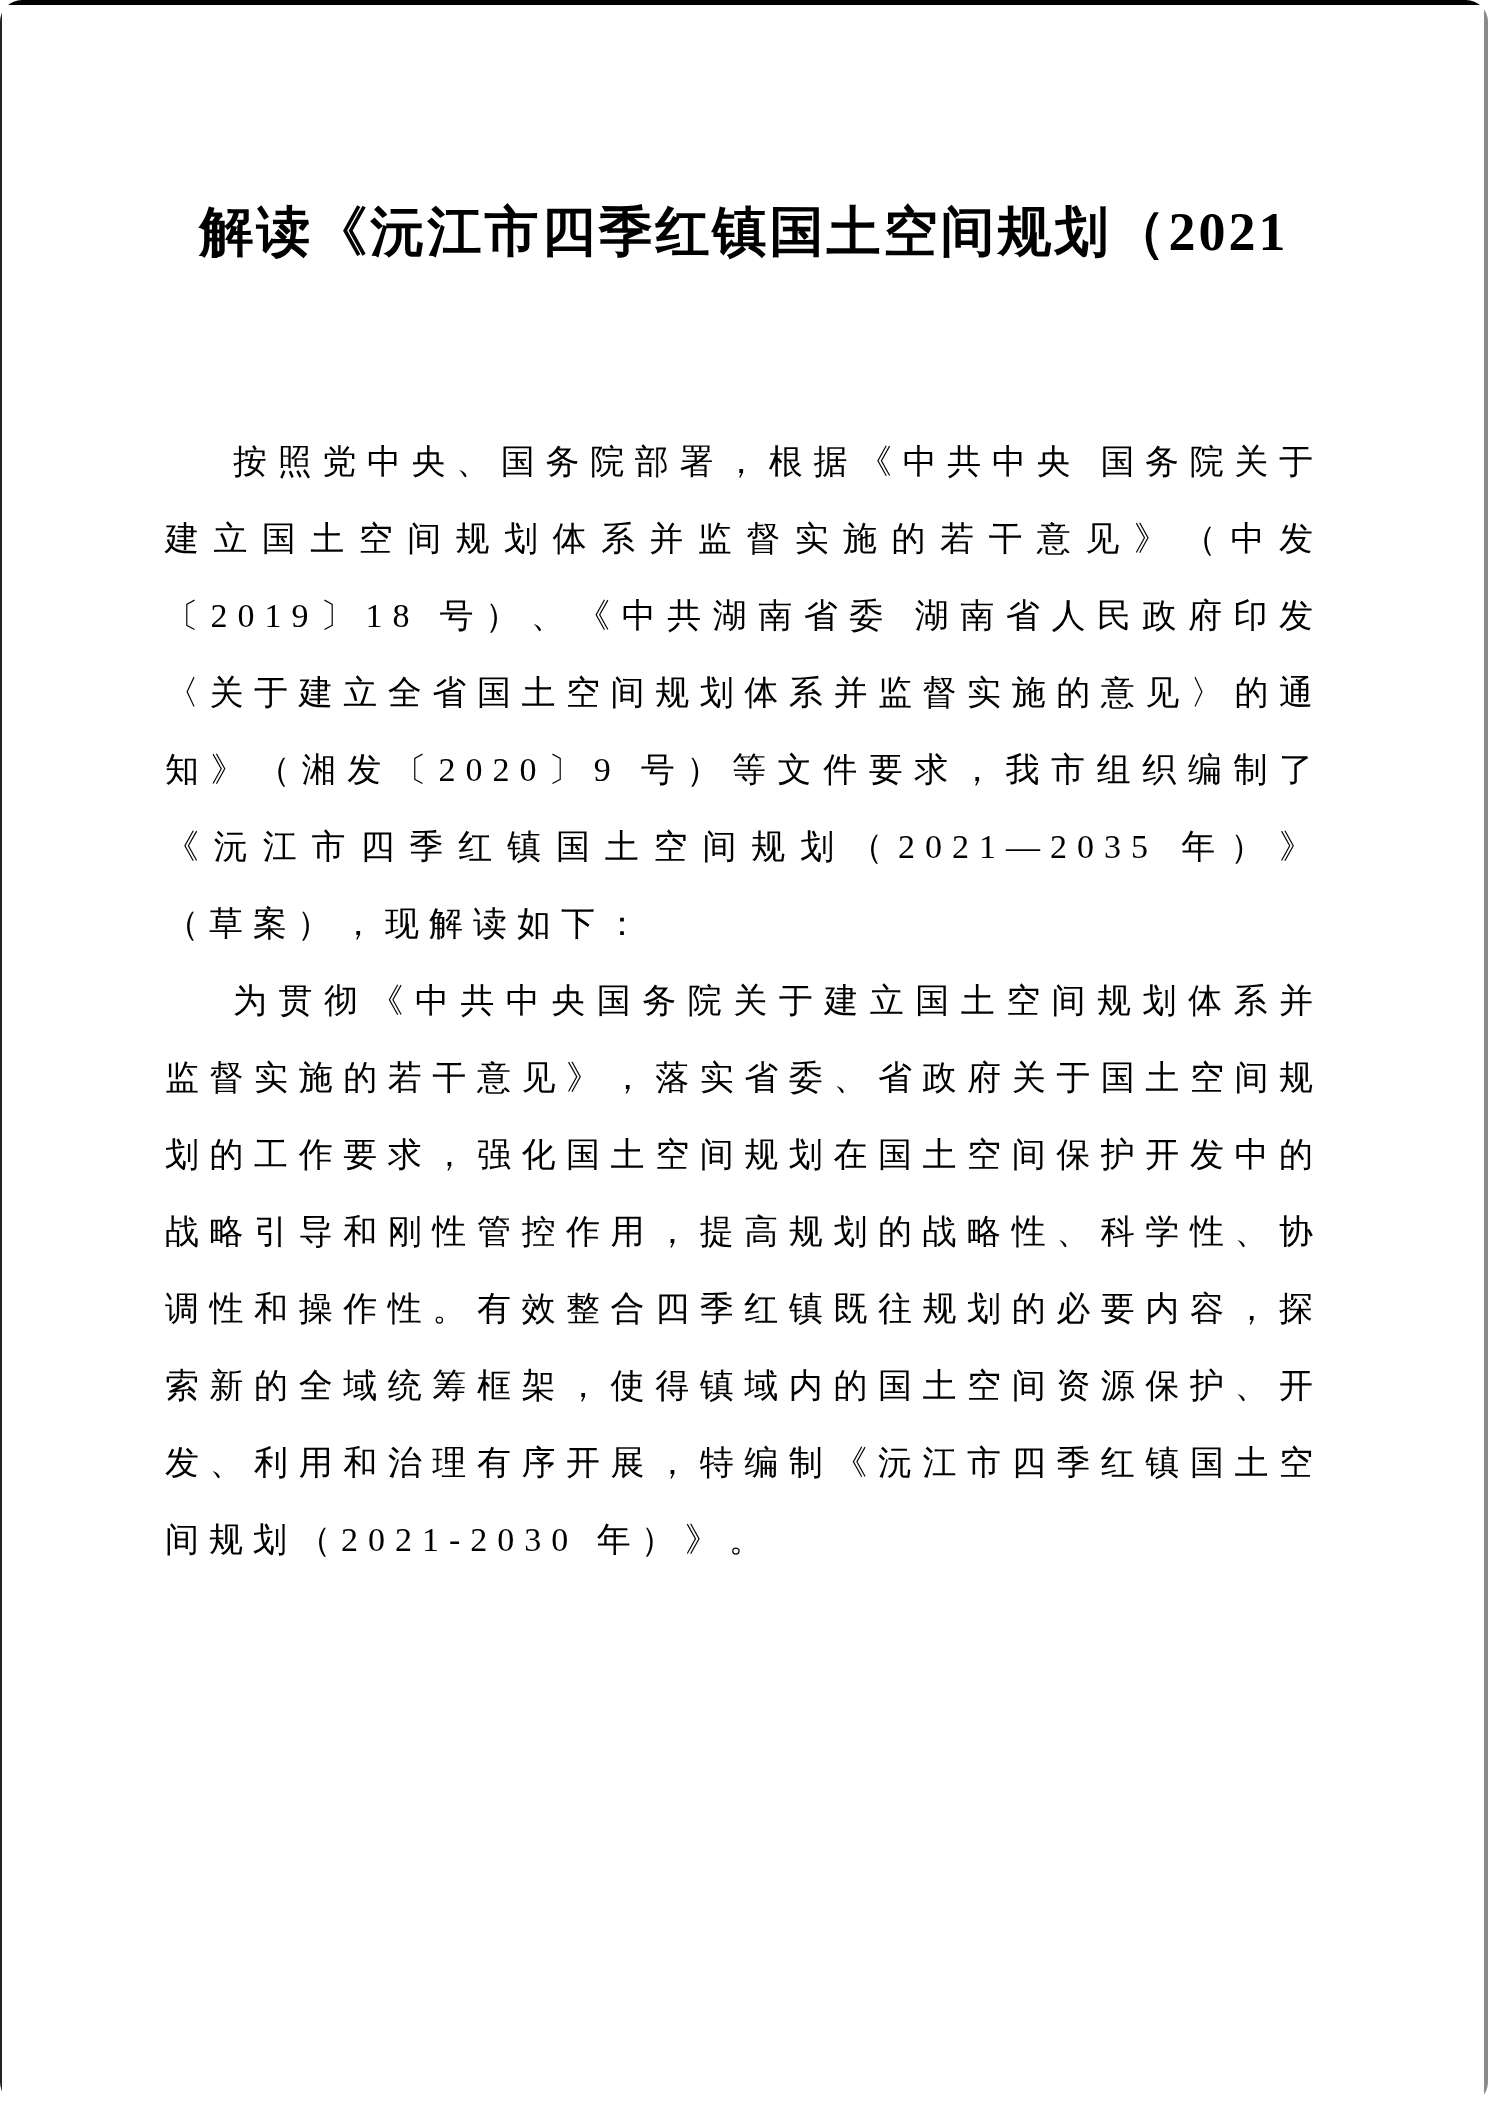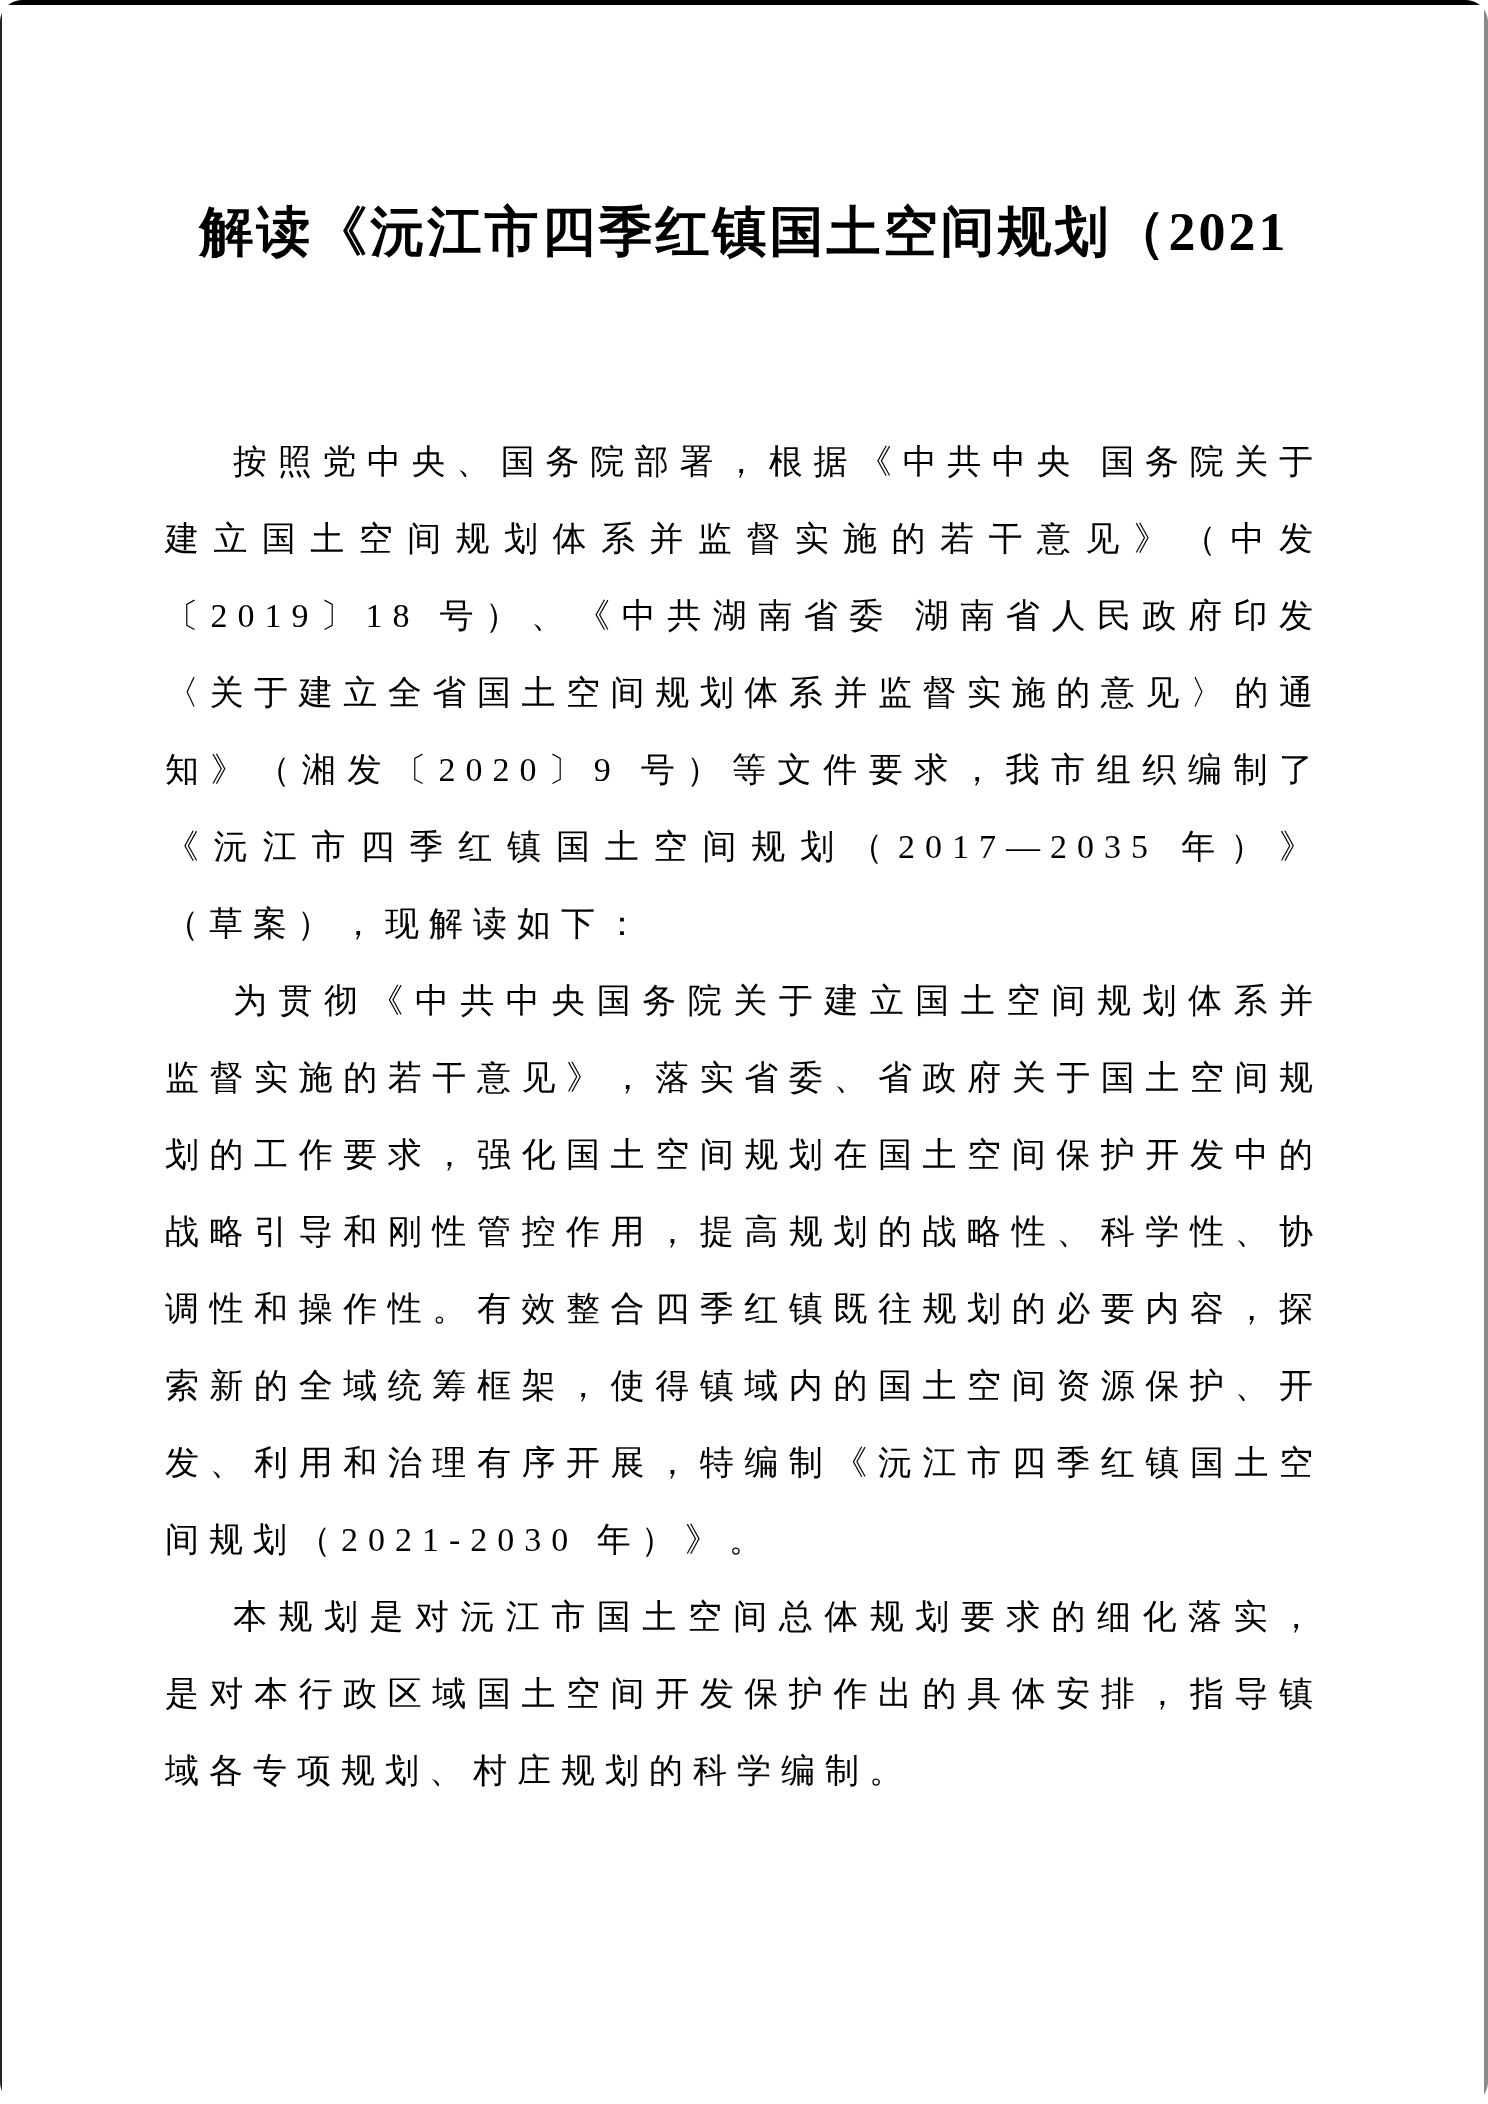--- a/index.html
+++ b/index.html
@@ -74,18 +74,17 @@
   <div class="edge-top"></div>
   <div class="edge-left"></div>
   <div class="edge-right"></div>
 
   <div class="content">
     <div class="doc-title">
       <div>解读《沅江市四季红镇国土空间规划（2021</div>
     </div>
 
     <div class="doc-body">
-      <p class="para">按照党中央、国务院部署，根据《中共中央 国务院关于建立国土空间规划体系并监督实施的若干意见》（中发〔2019〕18 号）、《中共湖南省委 湖南省人民政府印发〈关于建立全省国土空间规划体系并监督实施的意见〉的通知》（湘发〔2020〕9 号）等文件要求，我市组织编制了《沅江市四季红镇国土空间规划（2017—2035 年）》（草案），现解读如下：</p>
+      <p class="para">按照党中央、国务院部署，根据《中共中央 国务院关于建立国土空间规划体系并监督实施的若干意见》（中发〔2019〕18 号）、《中共湖南省委 湖南省人民政府印发〈关于建立全省国土空间规划体系并监督实施的意见〉的通知》（湘发〔2020〕9 号）等文件要求，我市组织编制了《沅江市四季红镇国土空间规划（2021—2035 年）》（草案），现解读如下：</p>
       <p class="para">为贯彻《中共中央国务院关于建立国土空间规划体系并监督实施的若干意见》，落实省委、省政府关于国土空间规划的工作要求，强化国土空间规划在国土空间保护开发中的战略引导和刚性管控作用，提高规划的战略性、科学性、协调性和操作性。有效整合四季红镇既往规划的必要内容，探索新的全域统筹框架，使得镇域内的国土空间资源保护、开发、利用和治理有序开展，特编制《沅江市四季红镇国土空间规划（2021-2030 年）》。</p>
-      <p class="para">本规划是对沅江市国土空间总体规划要求的细化落实，是对本行政区域国土空间开发保护作出的具体安排，指导镇域各专项规划、村庄规划的科学编制。</p>
     </div>
   </div>
 </div>
 
 </body></html>

